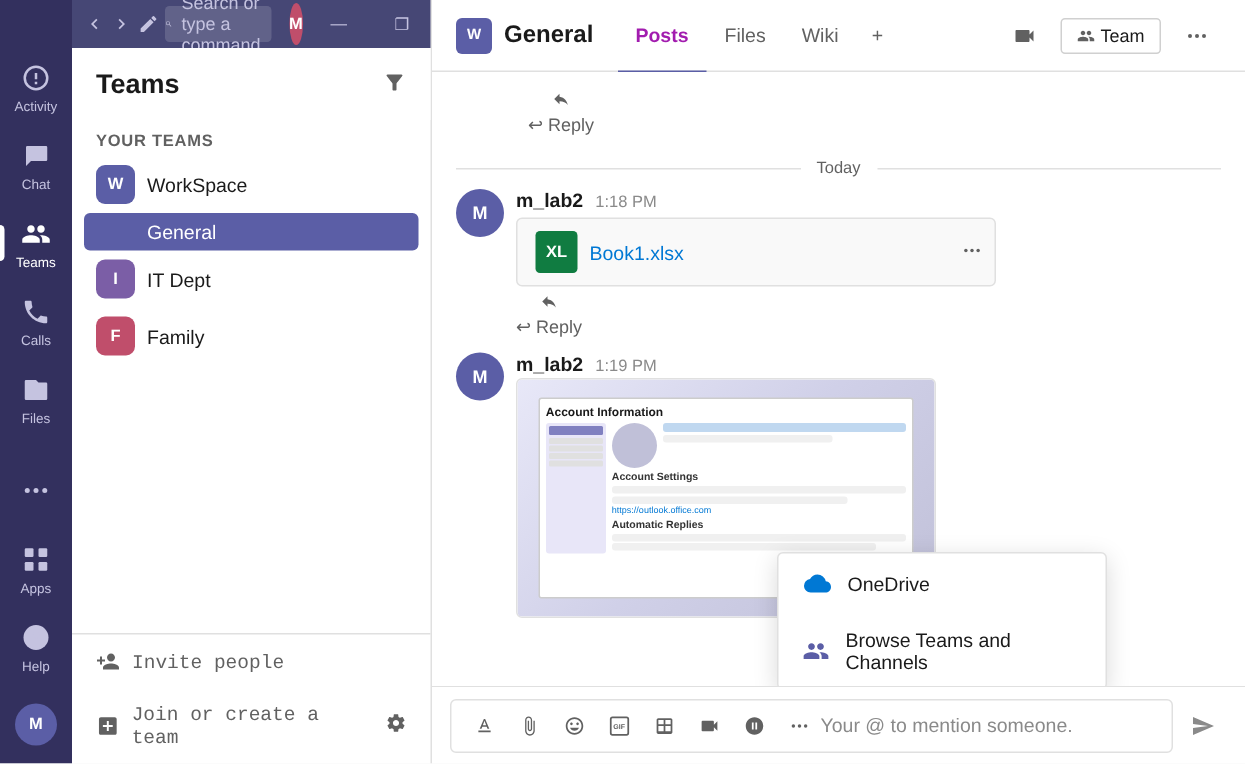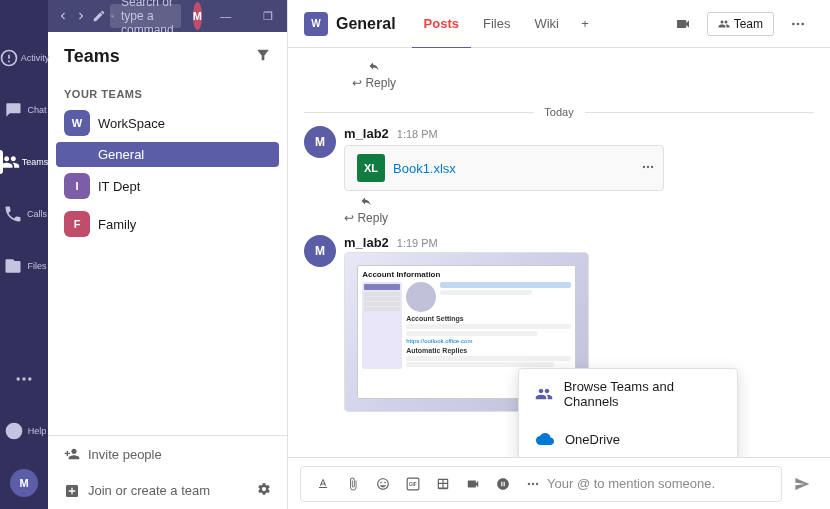--- a/index.html
+++ b/index.html
@@ -21,21 +21,21 @@
       height: 32px;
       background: #33305e;
       display: flex;
       align-items: center;
       justify-content: center;
     }
     .nav-icon-item {
       width: 48px;
       height: 52px;
       display: flex;
-      flex-direction: row;
+      flex-direction: column;
       align-items: center;
       justify-content: center;
       cursor: pointer;
       color: #c5c3e0;
       font-size: 9px;
       gap: 2px;
       position: relative;
     }
     .nav-icon-item.active { color: #ffffff; }
     .nav-icon-item.active::before {
@@ -120,20 +120,21 @@
       border-top: 1px solid #e0e0e0;
     }
     .teams-bottom-item {
       display: flex;
       align-items: center;
       padding: 10px 16px;
       cursor: pointer;
       color: #616161;
       font-size: 13px;
       gap: 8px;
+      font-family: Liberation Mono, monospace;
     }
     .teams-bottom-settings { margin-left: auto; }
 
     
     .main-content {
       flex: 1;
       display: flex;
       flex-direction: column;
       background: #ffffff;
       height: 509px;
@@ -188,21 +189,21 @@
       height: 48px;
       display: flex;
       align-items: center;
       font-size: 13px;
       color: #616161;
       cursor: pointer;
       border-bottom: 2px solid transparent;
       position: relative;
       top: 1px;
     }
-    .channel-tab.active { color: #ef4444; border-bottom: 2px solid #5b5ea6; font-weight: 600; }
+    .channel-tab.active { color: #a21caf; border-bottom: 2px solid #5b5ea6; font-weight: 600; }
     .add-tab-btn { width: 28px; height: 28px; display: flex; align-items: center; justify-content: center; color: #616161; cursor: pointer; border-radius: 3px; }
     .channel-header-right { margin-left: auto; display: flex; align-items: center; gap: 8px; }
     .header-icon-btn { width: 32px; height: 32px; display: flex; align-items: center; justify-content: center; color: #616161; cursor: pointer; border-radius: 3px; }
     .team-btn {
       display: flex; align-items: center; gap: 4px; border: 1px solid #d0d0d0; border-radius: 3px;
       padding: 4px 10px; font-size: 12px; color: #1a1a1a; cursor: pointer;
     }
 
     
     .messages-area {
@@ -245,21 +246,21 @@
       padding: 8px 12px; margin-top: 4px;
       max-width: 320px; background: #f9f9f9;
       position: relative;
     }
     .file-icon { width: 28px; height: 28px; background: #107c41; border-radius: 3px; display: flex; align-items: center; justify-content: center; color: white; font-size: 11px; font-weight: 700; }
     .file-name { font-size: 13px; color: #0078d4; flex: 1; }
     .file-more { color: #616161; cursor: pointer; position: absolute; right: 8px; }
 
     
     .screenshot-preview {
-      width: 245px;
+      width: 280px;
       height: 160px;
       background: #f0f0f0;
       border: 1px solid #e0e0e0;
       border-radius: 4px;
       margin-top: 0;
       overflow: hidden;
       position: relative;
     }
     .screenshot-inner {
       width: 100%; height: 100%;
@@ -381,20 +382,31 @@
 
   <div class="nav-bottom" style="width:100%">
     <div class="nav-icon-item">
       <div class="nav-icon">
         <svg viewBox="0 0 24 24">
             <circle cx="5" cy="12" r="2"></circle>
             <circle cx="12" cy="12" r="2"></circle>
             <circle cx="19" cy="12" r="2"></circle>
           </svg>
       </div>
+    </div>
+    <div class="nav-icon-item">
+      <div class="nav-icon">
+        <svg viewBox="0 0 24 24">
+            <rect x="3" y="3" width="7" height="7" rx="1"></rect>
+            <rect x="14" y="3" width="7" height="7" rx="1"></rect>
+            <rect x="3" y="14" width="7" height="7" rx="1"></rect>
+            <rect x="14" y="14" width="7" height="7" rx="1"></rect>
+          </svg>
+      </div>
+      <span style="font-size:9px">Apps</span>
     </div>
     <div class="nav-icon-item">
       <div class="nav-icon">
         <svg viewBox="0 0 24 24">
             <circle cx="12" cy="12" r="10"></circle>
             <path d="M9.09 9a3 3 0 015.83 1c0 2-3 3-3 3M12 17h.01"></path>
           </svg>
       </div>
       <span style="font-size:9px">Help</span>
     </div>
@@ -609,33 +621,33 @@
               </div>
             </div>
           </div>
         </div>
       </div>
     </div>
 
     <div class="dropdown-menu">
       <div class="dropdown-item">
         <div class="dropdown-icon">
+          <svg width="18" height="18" viewBox="0 0 24 24" fill="#0078d4">
+              <path d="M19.35 10.04A7.49 7.49 0 0012 4C9.11 4 6.6 5.64 5.35 8.04A5.994 5.994 0 000 14c0 3.31 2.69 6 6 6h13c2.76 0 5-2.24 5-5 0-2.64-2.05-4.78-4.65-4.96z"></path>
+            </svg>
+        </div>
+        <span>OneDrive</span>
+      </div>
+      <div class="dropdown-item">
+        <div class="dropdown-icon">
           <svg width="18" height="18" viewBox="0 0 24 24" fill="#5b5ea6">
               <path d="M16 11c1.66 0 2.99-1.34 2.99-3S17.66 5 16 5c-1.66 0-3 1.34-3 3s1.34 3 3 3zm-8 0c1.66 0 2.99-1.34 2.99-3S9.66 5 8 5C6.34 5 5 6.34 5 8s1.34 3 3 3zm0 2c-2.33 0-7 1.17-7 3.5V19h14v-2.5c0-2.33-4.67-3.5-7-3.5zm8 0c-.29 0-.62.02-.97.05 1.16.84 1.97 1.97 1.97 3.45V19h6v-2.5c0-2.33-4.67-3.5-7-3.5z"></path>
             </svg>
         </div>
         <span>Browse Teams and Channels</span>
-      </div>
-      <div class="dropdown-item">
-        <div class="dropdown-icon">
-          <svg width="18" height="18" viewBox="0 0 24 24" fill="#0078d4">
-              <path d="M19.35 10.04A7.49 7.49 0 0012 4C9.11 4 6.6 5.64 5.35 8.04A5.994 5.994 0 000 14c0 3.31 2.69 6 6 6h13c2.76 0 5-2.24 5-5 0-2.64-2.05-4.78-4.65-4.96z"></path>
-            </svg>
-        </div>
-        <span>OneDrive</span>
       </div>
 
     </div>
   </div>
 
   <div class="compose-bar">
     <div class="compose-area">
       <div class="compose-tools">
         <div class="compose-tool">
           <svg width="14" height="14" viewBox="0 0 24 24" fill="#616161">

